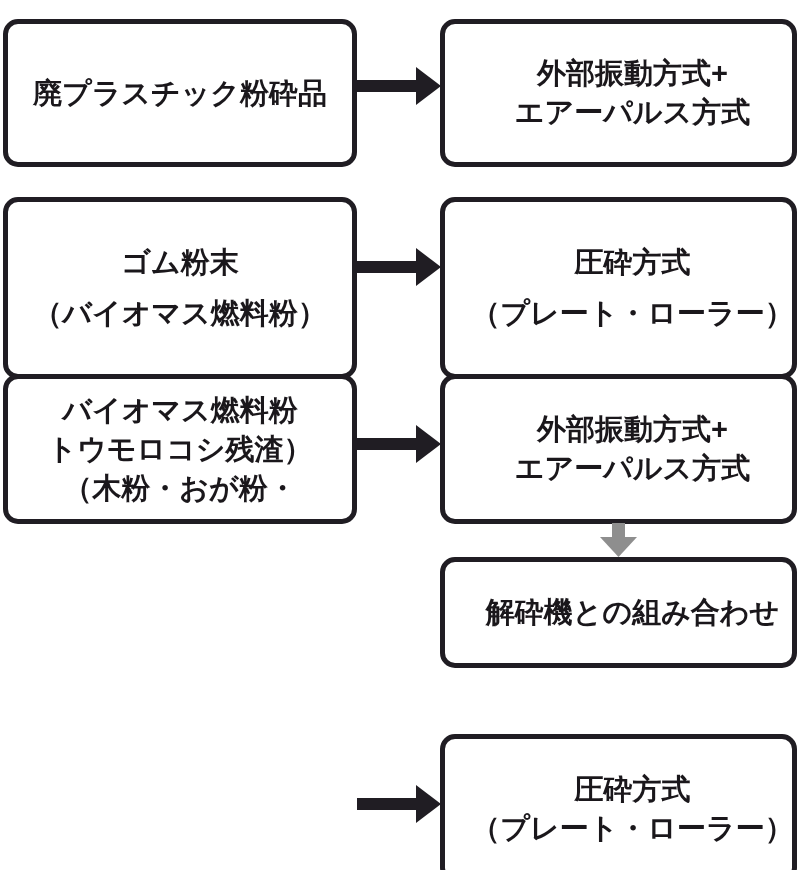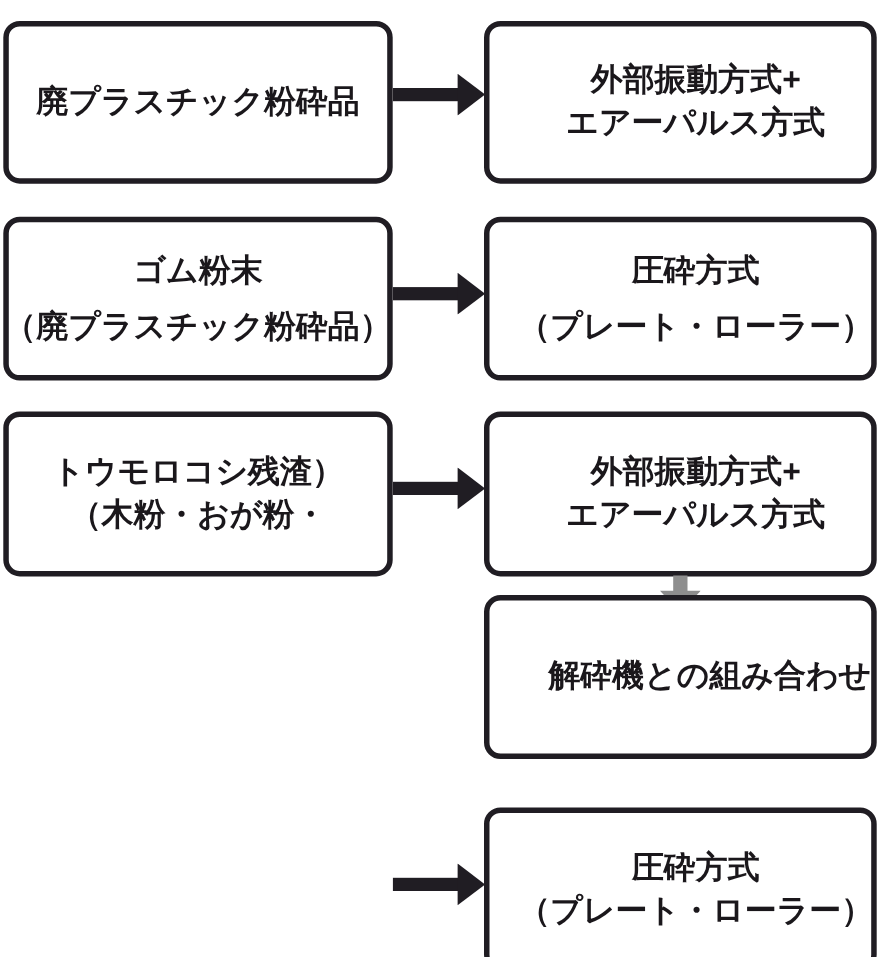--- a/index.html
+++ b/index.html
@@ -32,23 +32,23 @@
     font-size: 29px;
     font-weight: 700;
     line-height: 39px;
     color: #1a171b;
     white-space: nowrap;
   }
   .left-col  { left: 3px;  width: 354px; }
   .right-col { left: 440px; width: 357px; padding-left: 28px; }
 
   .r0 { top: 3px;   height: 148px; }
-  .r1 { top: 181px; height: 149px; gap: 12px; }
+  .r1 { top: 181px; height: 182px; gap: 12px; }
   .r2 { top: 358px; height: 150px; }
-  .rf { top: 525px; height: 149px; align-items: flex-end; }
+  .rf { top: 541px; height: 111px; }
   .r3 { top: 718px; height: 149px; }
 
   .harrow {
     position: absolute;
     left: 357px;
     width: 84px;
     height: 38px;
   }
   .a0 { top: 51px; }
   .a1 { top: 232px; }
@@ -75,32 +75,33 @@
     <rect x="0" y="13" width="62" height="12" fill="#201d23"></rect>
     <polygon points="59,0 84,19 59,38" fill="#201d23"></polygon>
   </svg>
   <div class="box right-col r0">
     <div class="line">外部振動方式+</div>
     <div class="line">エアーパルス方式</div>
   </div>
 
   <div class="box left-col r1">
     <div class="line">ゴム粉末</div>
-    <div class="line">（廃プラスチック粉砕品）</div>
+    <div class="line">（バイオマス燃料粉）</div>
   </div>
   <svg class="harrow a1" viewBox="0 0 84 38">
     <rect x="0" y="13" width="62" height="12" fill="#201d23"></rect>
     <polygon points="59,0 84,19 59,38" fill="#201d23"></polygon>
   </svg>
   <div class="box right-col r1">
     <div class="line">圧砕方式</div>
     <div class="line">（プレート・ローラー）</div>
   </div>
 
   <div class="box left-col r2">
+    <div class="line">バイオマス燃料粉</div>
     <div class="line">トウモロコシ残渣）</div>
     <div class="line">（木粉・おが粉・</div>
   </div>
   <svg class="harrow a2" viewBox="0 0 84 38">
     <rect x="0" y="13" width="62" height="12" fill="#201d23"></rect>
     <polygon points="59,0 84,19 59,38" fill="#201d23"></polygon>
   </svg>
   <div class="box right-col r2">
     <div class="line">外部振動方式+</div>
     <div class="line">エアーパルス方式</div>

